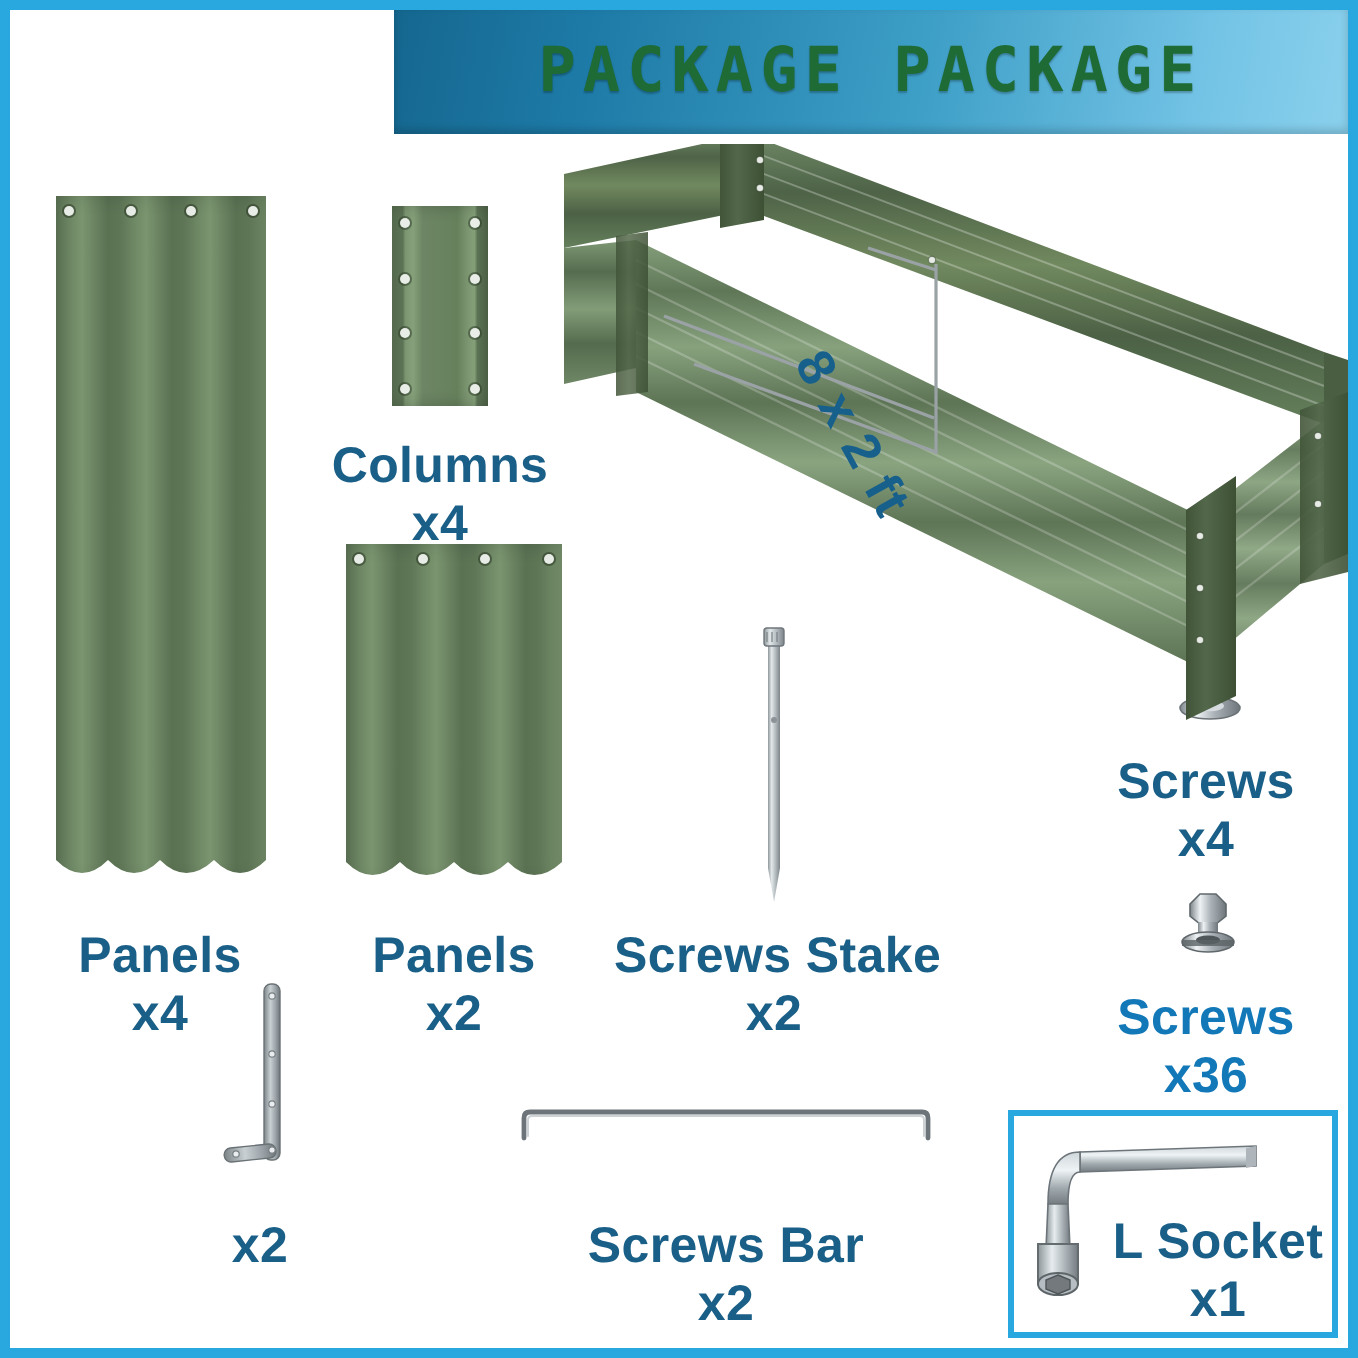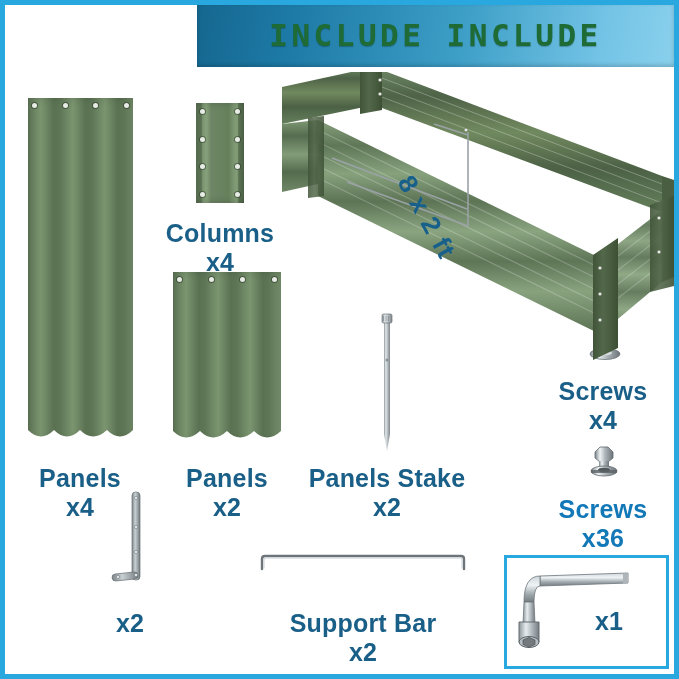--- a/index.html
+++ b/index.html
@@ -183,21 +183,21 @@
     box-sizing: border-box;
     z-index: 5;
   }
 </style>
 </head>
 <body>
 
 <div id="page">
 
   <div class="banner">
-    <div class="banner-text">INCLUDE INCLUDE</div>
+    <div class="banner-text">PACKAGE PACKAGE</div>
   </div>
 
   <div class="panel" style="left:28px; top:98px; width:105px; height:343px;">
     <div class="holes top">
       <i></i>
         <i></i>
         <i></i>
         <i></i>
     </div>
     <svg class="wavebot" viewBox="0 0 105 12" preserveAspectRatio="none">
@@ -348,21 +348,21 @@
     </defs>
     <rect x="6" y="12" width="6" height="112" fill="url(#gSteel)"></rect>
     <polygon points="6,124 12,124 9,141" fill="url(#gSteel)"></polygon>
     <rect x="4" y="4" width="10" height="9" rx="1.5" fill="url(#gSteel)" stroke="#6f777c" stroke-width=".7"></rect>
     <line x1="5.5" y1="6" x2="5.5" y2="11" stroke="#7a8287" stroke-width=".6"></line>
     <line x1="8" y1="6" x2="8" y2="11" stroke="#7a8287" stroke-width=".6"></line>
     <line x1="10.5" y1="6" x2="10.5" y2="11" stroke="#7a8287" stroke-width=".6"></line>
     <circle cx="9" cy="50" r="1.5" fill="#8b9398"></circle>
   </svg>
   <div class="cap" style="left:307px; top:452px; width:160px;">
-    <span>Panels Stake</span>
+    <span>Screws Stake</span>
     <span class="qty">x2</span>
   </div>
 
   <svg class="screwimg" style="left:580px; top:310px;" width="46" height="52" viewBox="0 0 46 52">
     <defs>
       <linearGradient id="gZinc" x1="0" y1="0" x2="1" y2="0">
         <stop offset="0%" stop-color="#7f878c"></stop>
         <stop offset="28%" stop-color="#eef2f4"></stop>
         <stop offset="58%" stop-color="#aab2b7"></stop>
         <stop offset="100%" stop-color="#6e767b"></stop>
@@ -422,21 +422,21 @@
   </svg>
   <div class="cap" style="left:10px; top:597px; width:240px;">
     <span class="qty">x2</span>
   </div>
 
   <svg class="supportimg" style="left:259px; top:553px;" width="208" height="20" viewBox="0 0 208 20">
     <path d="M3,16 L3,6 Q3,3 6,3 L202,3 Q205,3 205,6 L205,16" fill="none" stroke="#6d757a" stroke-width="2.4" stroke-linecap="round"></path>
     <path d="M5,15 L5,7 Q5,5 7,5 L201,5 Q203,5 203,7 L203,15" fill="none" stroke="#ccd2d6" stroke-width="1" stroke-linecap="round"></path>
   </svg>
   <div class="cap" style="left:253px; top:597px; width:220px;">
-    <span>Support Bar</span>
+    <span>Screws Bar</span>
     <span class="qty">x2</span>
   </div>
 
   <div class="socket-box"></div>
   <svg class="socketimg" style="left:508px; top:562px; z-index:6;" width="150" height="92" viewBox="0 0 150 92">
     <defs>
       <linearGradient id="gSock" x1="0" y1="0" x2="0" y2="1">
         <stop offset="0%" stop-color="#cfd6da"></stop>
         <stop offset="35%" stop-color="#eef3f5"></stop>
         <stop offset="70%" stop-color="#9fa8ad"></stop>
@@ -456,18 +456,19 @@
 
     <path d="M16,40 L26,40 L27,62 L15,62 Z" fill="url(#gSockH)" stroke="#6d757a" stroke-width=".8"></path>
 
     <path d="M11,60 L31,60 L31,80 Q21,88 11,80 Z" fill="url(#gSockH)" stroke="#646c70" stroke-width="1"></path>
     <ellipse cx="21" cy="80" rx="10" ry="5.5" fill="#b6bec3" stroke="#5d6569" stroke-width="1"></ellipse>
     <polygon points="21,75.5 27,78 27,82.5 21,85 15,82.5 15,78" fill="#74797d" stroke="#4f5659" stroke-width=".7"></polygon>
 
     <path d="M115,12 L120,11 L120,21 L115,22 Z" fill="#aeb6bb"></path>
   </svg>
   <div class="cap" style="left:534px; top:595px; width:150px; z-index:7;">
+    <span>L Socket</span>
     <span class="qty">x1</span>
   </div>
 
   <div class="frame"></div>
 
 </div>
 
 </body></html>

